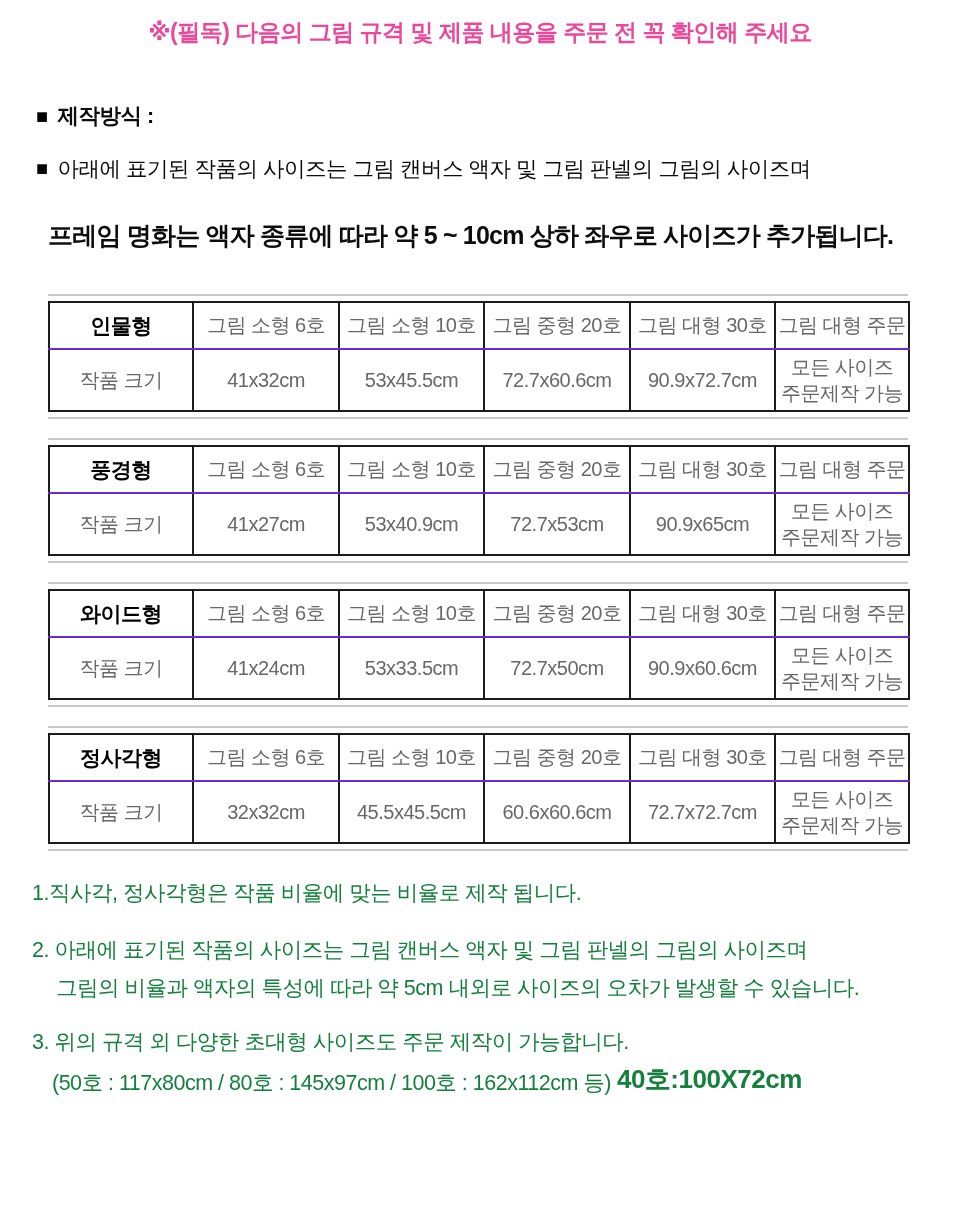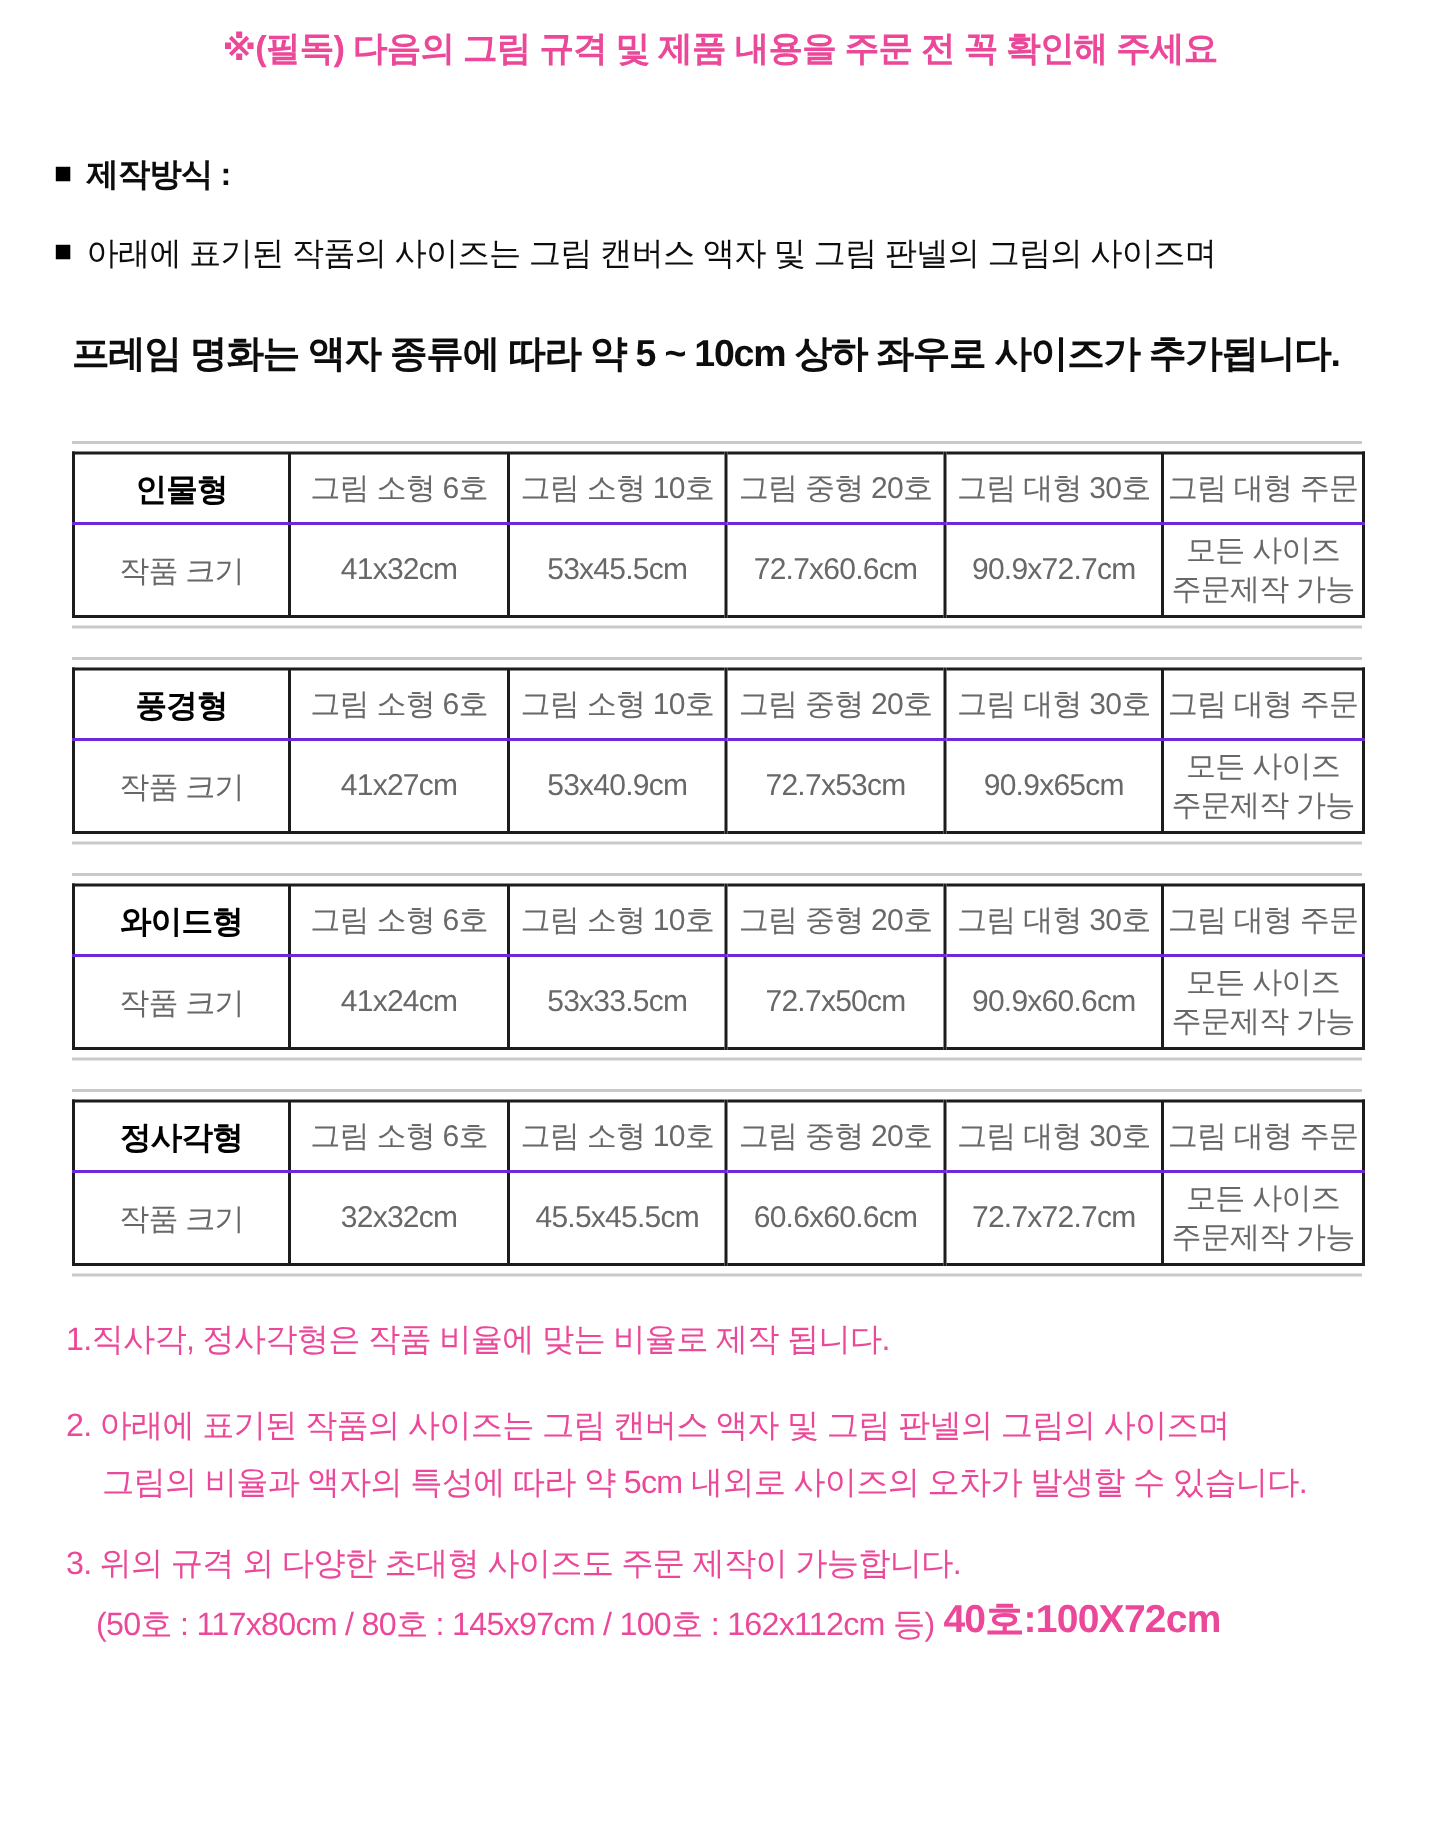--- a/index.html
+++ b/index.html
@@ -42,21 +42,21 @@
   .size-table td {
     border-left:2px solid #1c1c1c;
     text-align:center; vertical-align:middle;
     font-size:20px; color:#686868; padding:0;
   }
   .size-table td:first-child { border-left:none; }
   .size-table tr.hdr td { height:47px; border-bottom:2px solid #6d28d9; }
   .size-table tr.dat td { height:62px; }
   .size-table .ttype { color:#000; font-weight:bold; font-size:21px; }
   .custom-cell div { line-height:26px; }
-  .notes { margin-left:44px; font-size:21.5px; color:#ec4899; }
+  .notes { margin-left:32px; font-size:21.5px; color:#15803d; }
   .note1 { margin-top:27px; line-height:30px; }
   .note2 { margin-top:23px; }
   .note2 .l { line-height:38px; }
   .note2 .l2 { padding-left:24px; }
   .note3 { margin-top:15px; }
   .note3 .l { line-height:40px; }
   .note3-line2 { display:flex; align-items:flex-end; padding-left:20px; }
   .note3-bold { font-size:26px; font-weight:bold; margin-left:6px; letter-spacing:-0.5px; }
 </style>
 </head>

